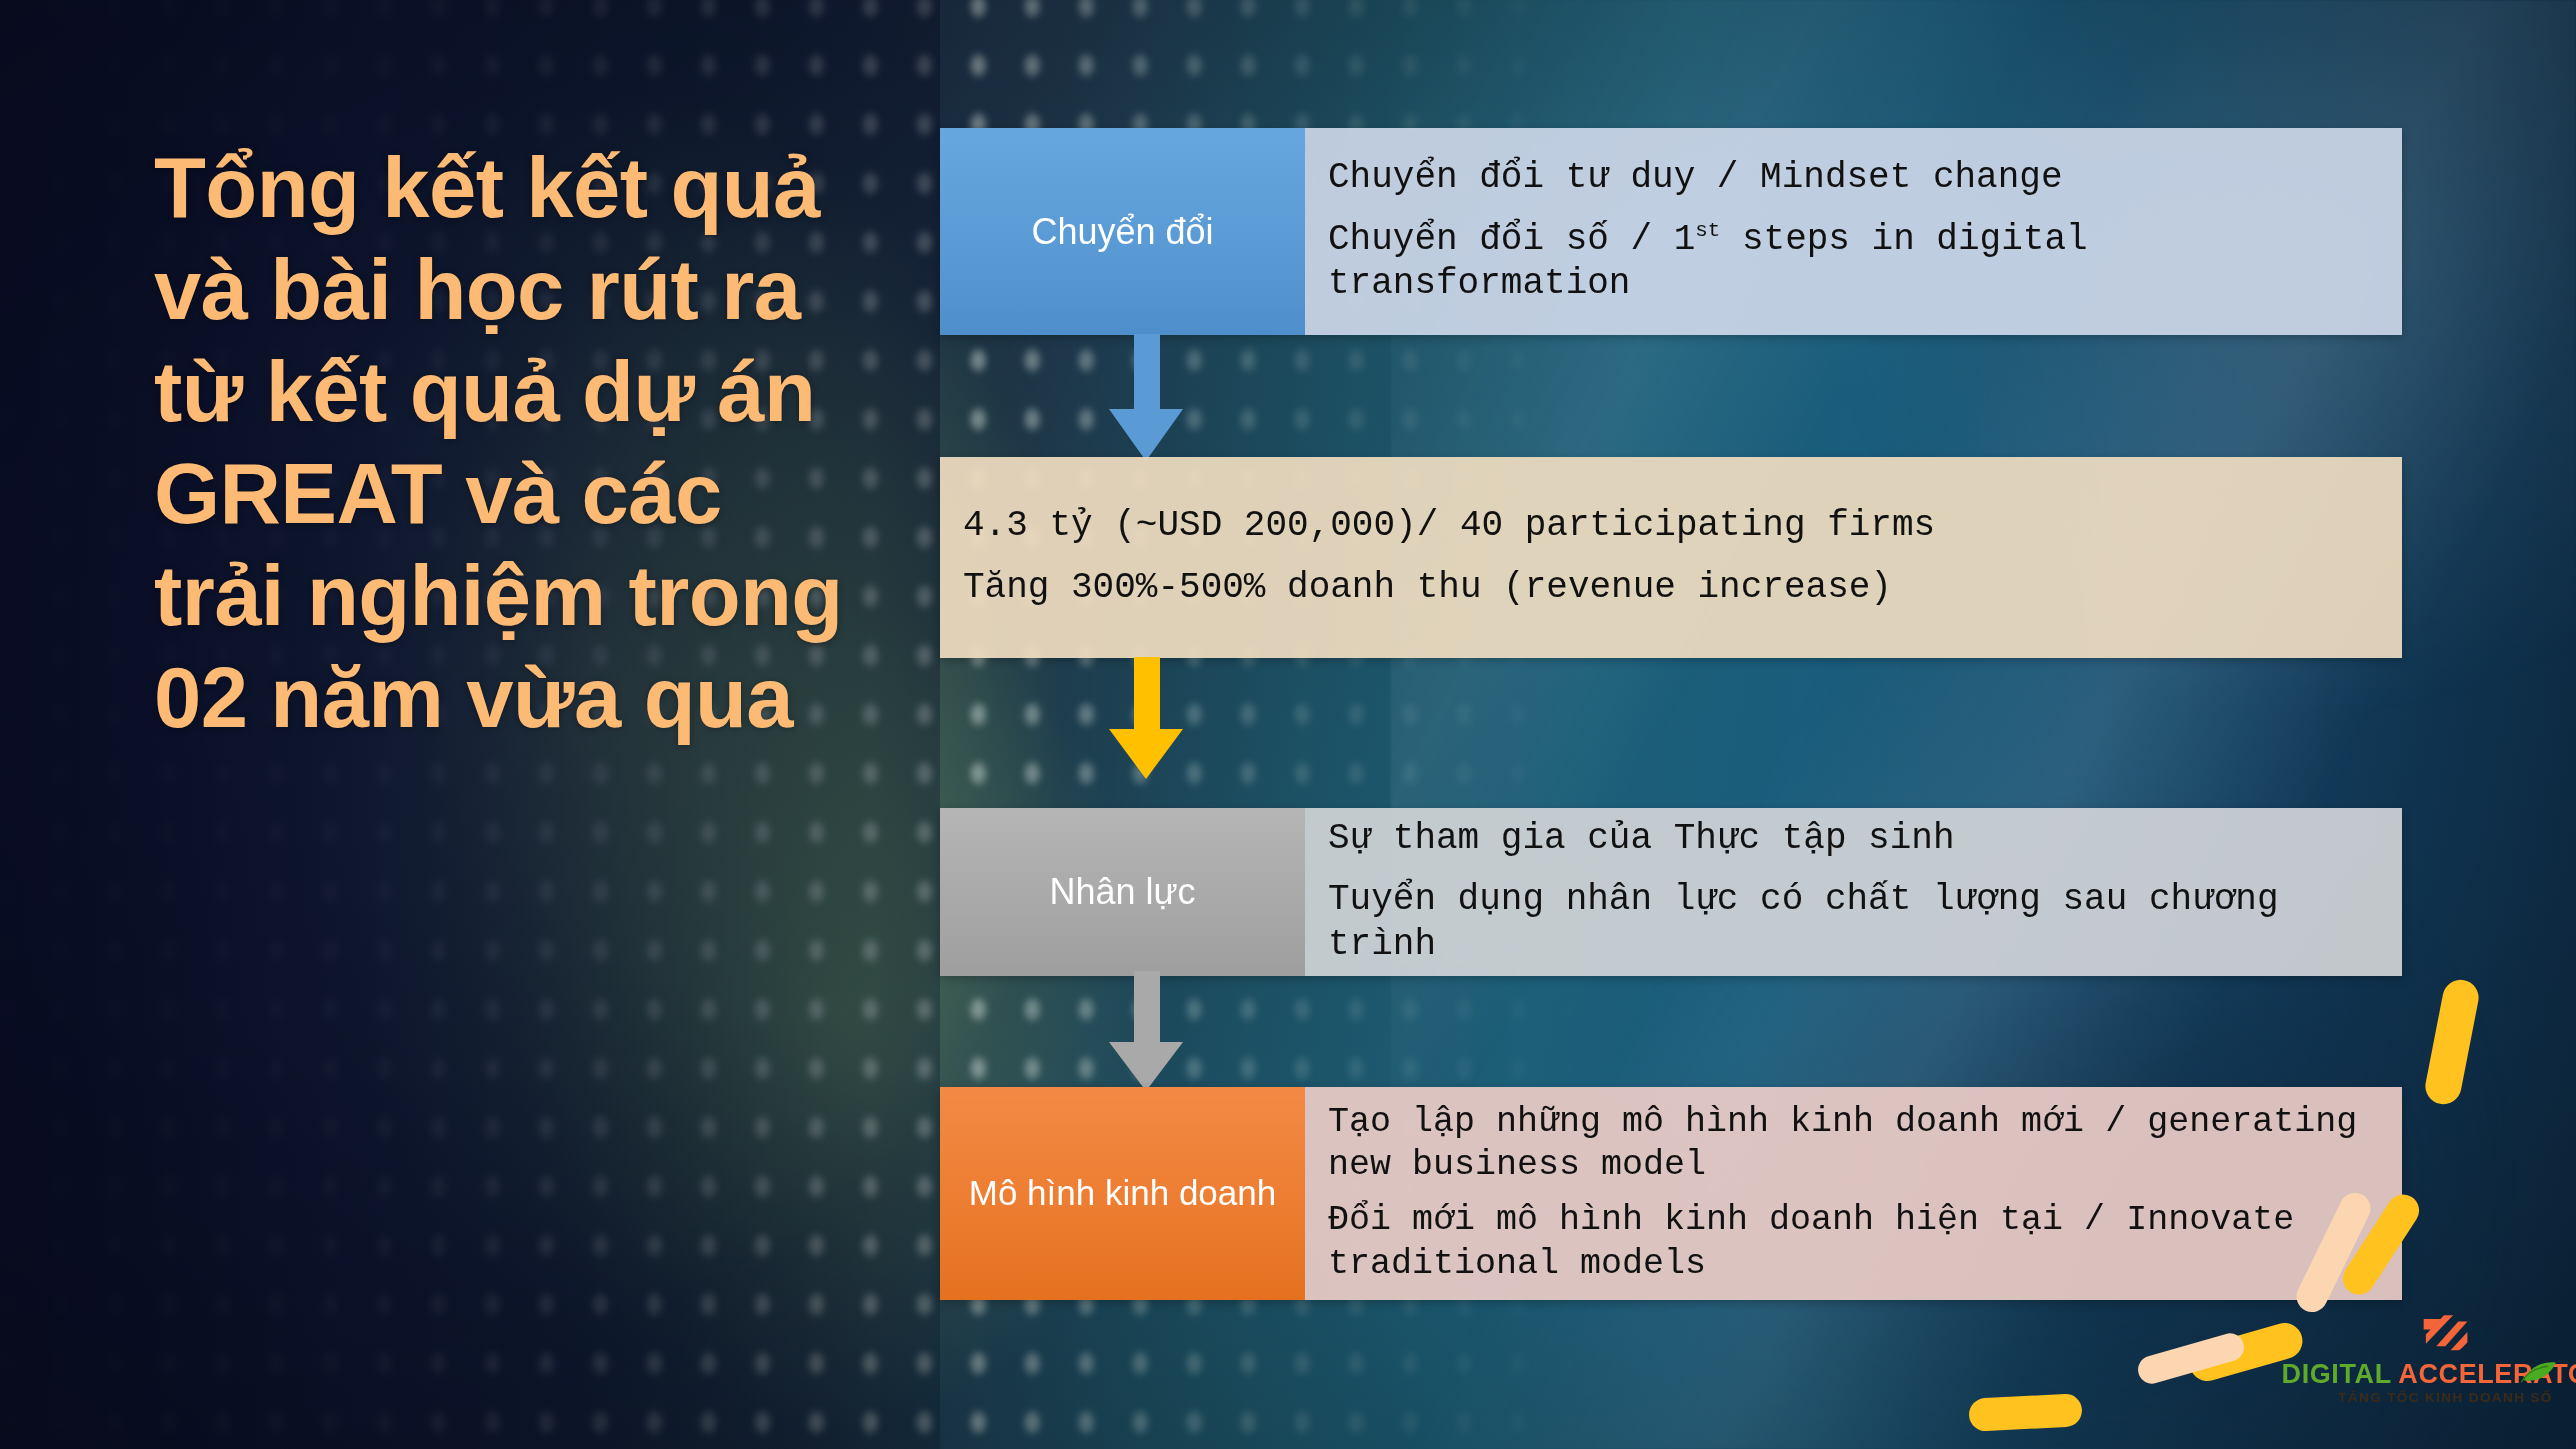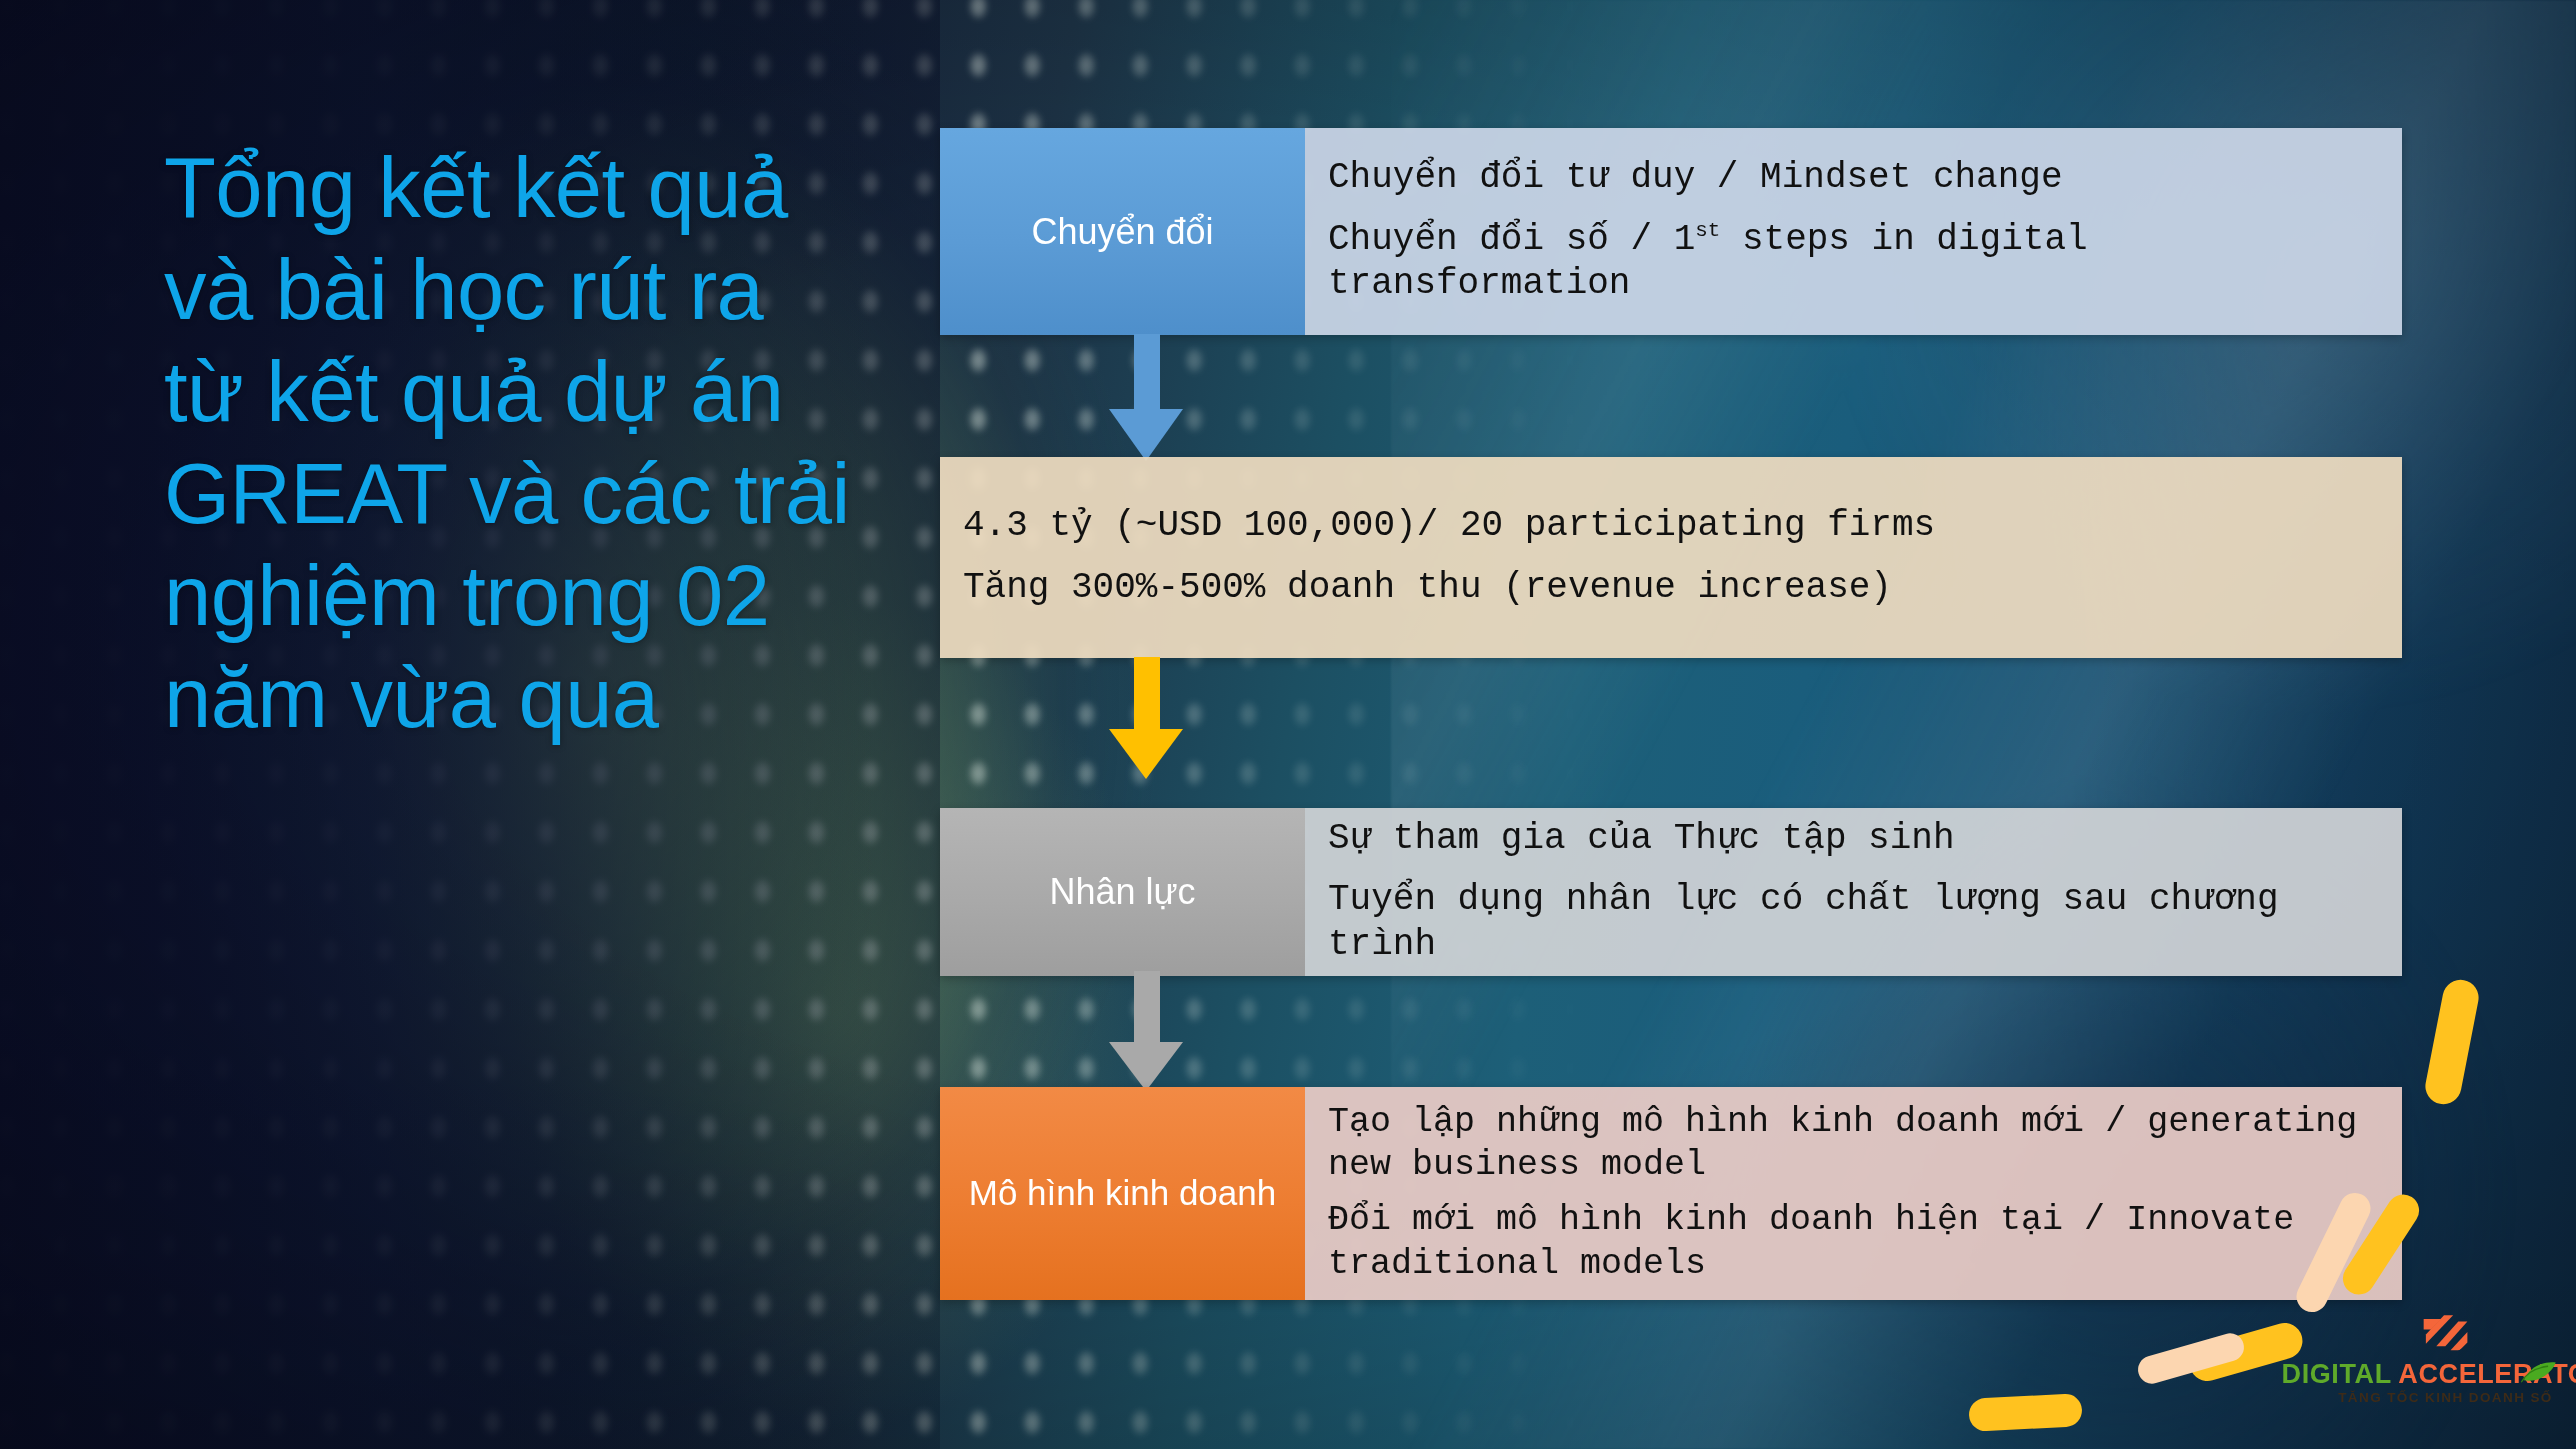--- a/index.html
+++ b/index.html
@@ -81,27 +81,27 @@
   }
   .bg-vign {
     position: absolute; inset: 0;
     background: radial-gradient(ellipse 78% 78% at 50% 46%, rgba(0,0,0,0) 40%, rgba(0,0,0,0.35) 100%);
     pointer-events: none;
   }
 
   
   #title {
     position: absolute;
-    left: 164px;
+    left: 154px;
     top: 137px;
     width: 696px;
-    color: #0ea5e9;
+    color: #fdba74;
     font-size: 85px;
     line-height: 1.20;
-    font-weight: 400;
+    font-weight: 700;
     letter-spacing: -0.6px;
     text-shadow: 0 1.3px 6.4px rgba(0,0,0,0.35);
   }
 
   
   .row {
     position: absolute;
     left: 940px;
     width: 1462px;
     display: flex;
@@ -250,21 +250,21 @@
     </div>
   </div>
 
   <div class="arrow" id="arrow-1">
     <div class="shaft"></div>
     <div class="head"></div>
   </div>
 
   <div class="row" id="row-2">
     <div class="row-body">
-      <div class="line">4.3 tỷ (~USD 100,000)/ 20 participating firms</div>
+      <div class="line">4.3 tỷ (~USD 200,000)/ 40 participating firms</div>
       <div class="line">Tăng 300%-500% doanh thu (revenue increase)</div>
     </div>
   </div>
 
   <div class="arrow" id="arrow-2">
     <div class="shaft"></div>
     <div class="head"></div>
   </div>
 
   <div class="row" id="row-3">

